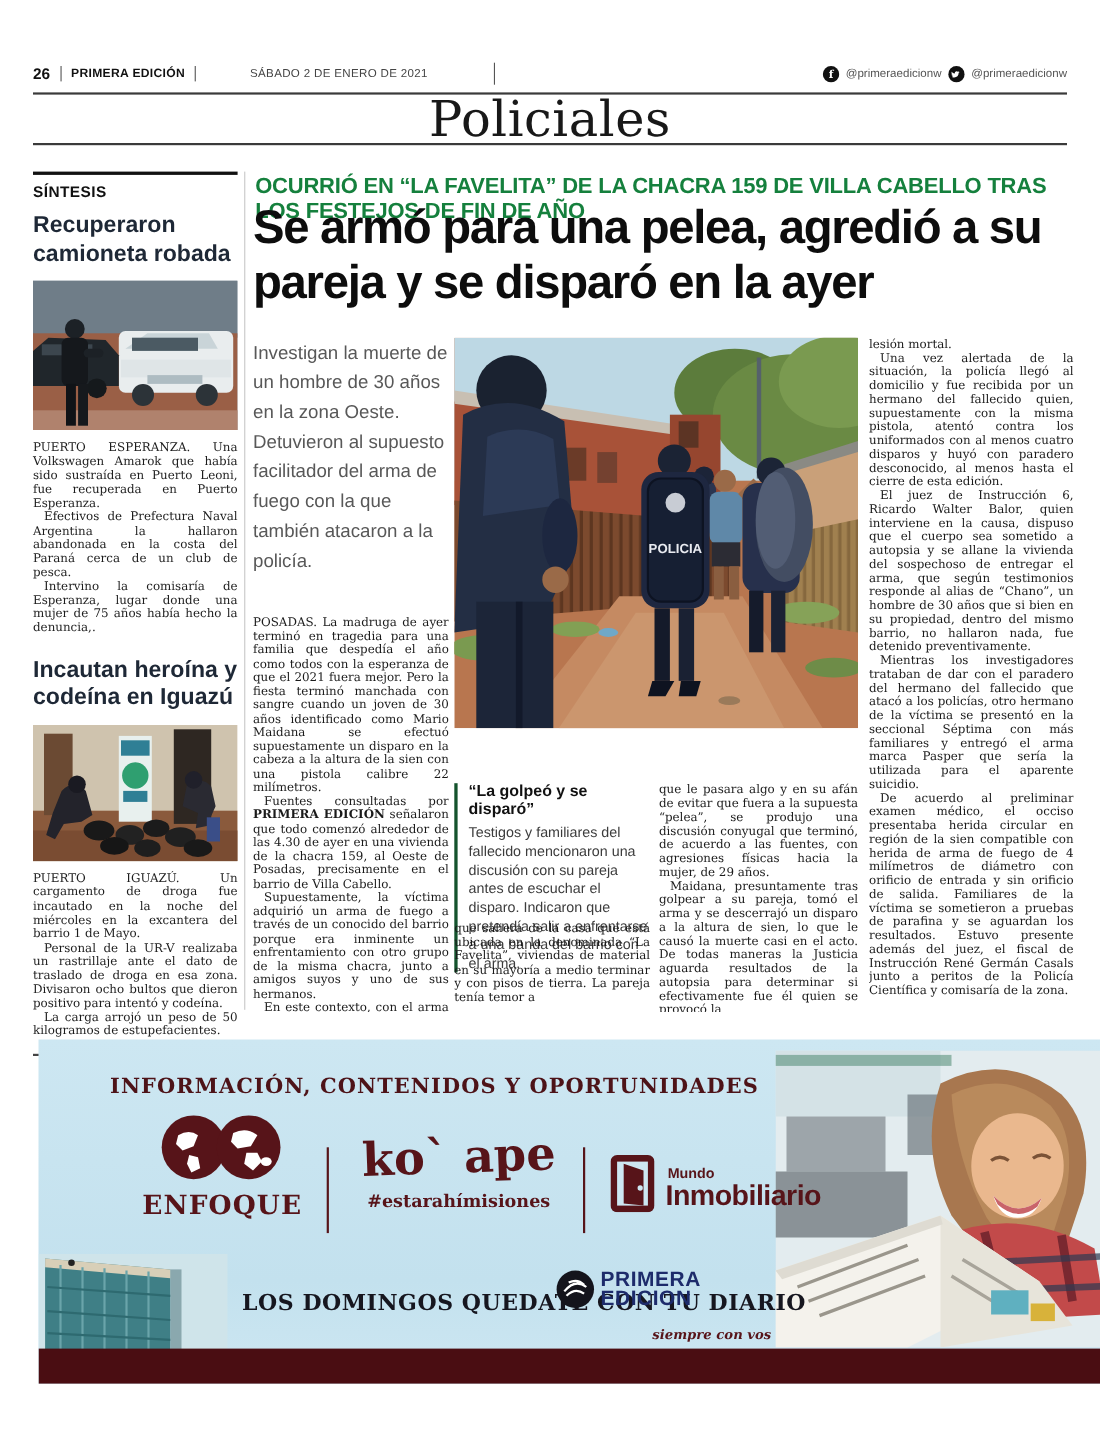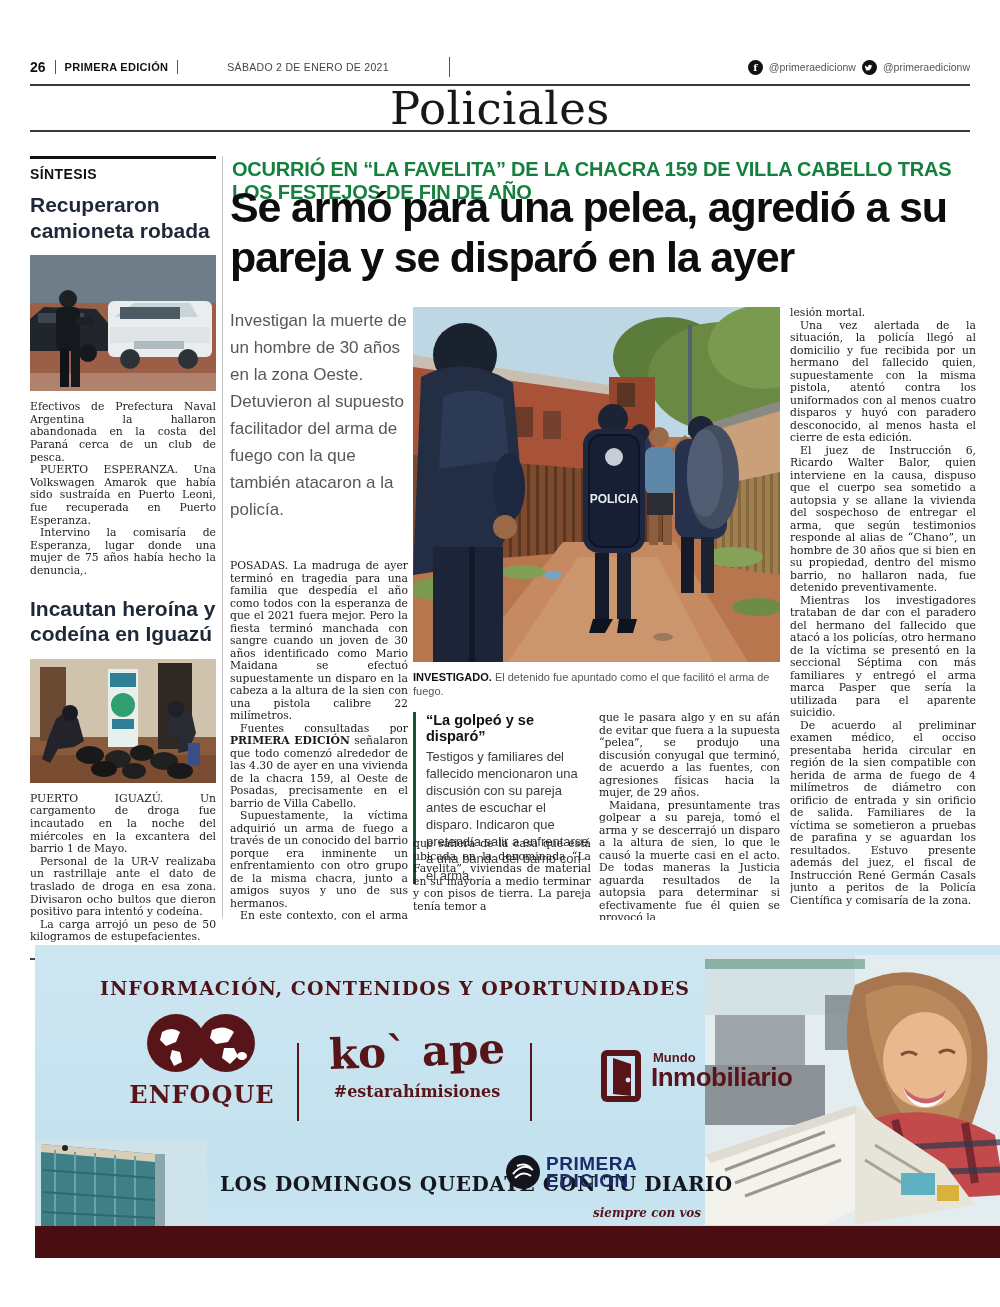--- a/index.html
+++ b/index.html
@@ -59,21 +59,21 @@
   
   .ad { position:absolute; left:35px; top:945px; width:978px; height:313px; background:linear-gradient(180deg,#cde7f2 0%,#c3e1ee 70%,#cde7f2 100%); overflow:hidden; }
   .ad-tagline { position:absolute; left:60px; top:32px; width:600px; text-align:center;
     font-family:"DejaVu Serif", serif; font-weight:bold; font-size:19px; letter-spacing:1px; color:#4d1318; }
   .enfoque { position:absolute; left:92px; top:67px; width:150px; text-align:center; }
   .enfoque-name { font-family:"DejaVu Serif", serif; font-weight:bold; font-size:24px; letter-spacing:1px; color:#571419; margin-top:2px; }
   .ad-div { position:absolute; top:98px; width:2px; height:78px; background:#571419; }
   .koape { position:absolute; left:292px; top:82px; width:180px; text-align:center; }
   .koape-name { font-family:"DejaVu Serif", serif; font-weight:bold; font-size:42px; color:#571419; transform:rotate(-2deg); }
   .koape-tag { font-family:"DejaVu Serif", serif; font-weight:bold; font-size:16px; color:#571419; margin-top:6px; }
-  .mundo { position:absolute; left:520px; top:105px; display:flex; align-items:flex-start; gap:10px;margin-left:46px; }
+  .mundo { position:absolute; left:520px; top:105px; display:flex; align-items:flex-end; gap:10px; }
   .mundo-text .m1 { font-weight:bold; font-size:13px; color:#571419; margin-left:2px; }
   .mundo-text .m2 { font-weight:bold; font-size:26px; letter-spacing:-.5px; color:#571419; margin-top:-3px; }
   .woman-photo { position:absolute; right:0; top:10px; }
   .ad-bottom-strip { position:absolute; left:0; top:195px; width:100%; height:88px; }
   .building-photo { position:absolute; left:0; top:0; }
   .sundays { position:absolute; left:185px; top:32px; font-family:"DejaVu Serif", serif; font-weight:bold; font-size:20px; letter-spacing:.5px; color:#16161f; }
   .pe-logo { position:absolute; left:470px; top:14px; display:flex; gap:5px; align-items:center; z-index:3; }
   .pe-text { font-family:"Liberation Sans", sans-serif; font-weight:bold; font-size:19px; line-height:17px; color:#1d2b6b; letter-spacing:.5px; }
   .pe-slogan { position:absolute; left:558px; top:66px; font-family:"DejaVu Serif", serif; font-style:italic; font-weight:bold; font-size:12px; color:#571419; z-index:3; }
   .ad-maroon-bar { position:absolute; left:0; bottom:0; width:100%; height:32px; background:#4a0d12; z-index:2; }
@@ -134,22 +134,22 @@
       <rect x="8" y="58" width="46" height="10" fill="#3c464e"></rect>
       <circle cx="58" cy="98" r="9" fill="#15191c"></circle>
 
       <circle cx="38" cy="44" r="9" fill="#1c2126"></circle>
       <rect x="26" y="52" width="24" height="44" rx="6" fill="#15181c"></rect>
       <rect x="30" y="94" width="9" height="38" fill="#101317"></rect>
       <rect x="41" y="94" width="9" height="38" fill="#16191d"></rect>
       <rect x="46" y="62" width="18" height="8" rx="4" fill="#1c2126"></rect>
     </svg>
     <div class="sb-body">
+      <p>PUERTO ESPERANZA. Una Volkswagen Amarok que había sido sustraída en Puerto Leoni, fue recuperada en Puerto Esperanza.</p>
       <p>Efectivos de Prefectura Naval Argentina la hallaron abandonada en la costa del Paraná cerca de un club de pesca.</p>
-      <p>PUERTO ESPERANZA. Una Volkswagen Amarok que había sido sustraída en Puerto Leoni, fue recuperada en Puerto Esperanza.</p>
       <p>Intervino la comisaría de Esperanza, lugar donde una mujer de 75 años había hecho la denuncia,.</p>
     </div>
 
     <div class="sb-headline" style="margin-top:18px;">Incautan heroína y codeína en Iguazú</div>
     <svg class="sb-photo" width="186" height="124" viewBox="0 0 186 124">
       <rect width="186" height="124" fill="#cfc3ae"></rect>
       <rect y="78" width="186" height="46" fill="#8a5a3c"></rect>
       <rect y="96" width="186" height="28" fill="#7a4c32"></rect>
 
       <rect x="128" y="4" width="34" height="86" fill="#2e2722"></rect>
@@ -268,21 +268,20 @@
     <path d="M8 70 q44 -24 92 6 l10 120 -30 60 -80 12 z" fill="#232e44"></path>
     <path d="M30 90 q30 -14 60 2 l6 60 -70 10 z" fill="#2c3a56"></path>
     <ellipse cx="96" cy="180" rx="16" ry="34" fill="#1d2740"></ellipse>
     <circle cx="92" cy="220" r="12" fill="#9a6a48"></circle>
     <rect x="20" y="240" width="70" height="115" fill="#1c2538"></rect>
     <rect x="56" y="240" width="6" height="115" fill="#12192a"></rect>
 
     <ellipse cx="140" cy="268" rx="9" ry="4" fill="#6fa8c8"></ellipse>
     <ellipse cx="250" cy="330" rx="10" ry="4" fill="#9a7a5a"></ellipse>
   </svg>
-  <div class="caption"><b>INVESTIGADO.</b><span> El detenido fue apuntado como el que facilitó el arma de fuego.</span></div>
 
   <div class="quote-box">
     <div class="quote-title">“La golpeó y se disparó”</div>
     <div class="quote-body">Testigos y familiares del fallecido mencionaron una discusión con su pareja antes de escuchar el disparo. Indicaron que pretendía salir a enfrentarse a una banda del barrio con el arma.</div>
   </div>
   <div class="col2b body-serif">
     <p>que saliera de la casa que está ubicada en la denominada “La Favelita”, viviendas de material en su mayoría a medio terminar y con pisos de tierra. La pareja tenía temor a</p>
   </div>
 
   <div class="col col3 body-serif">

